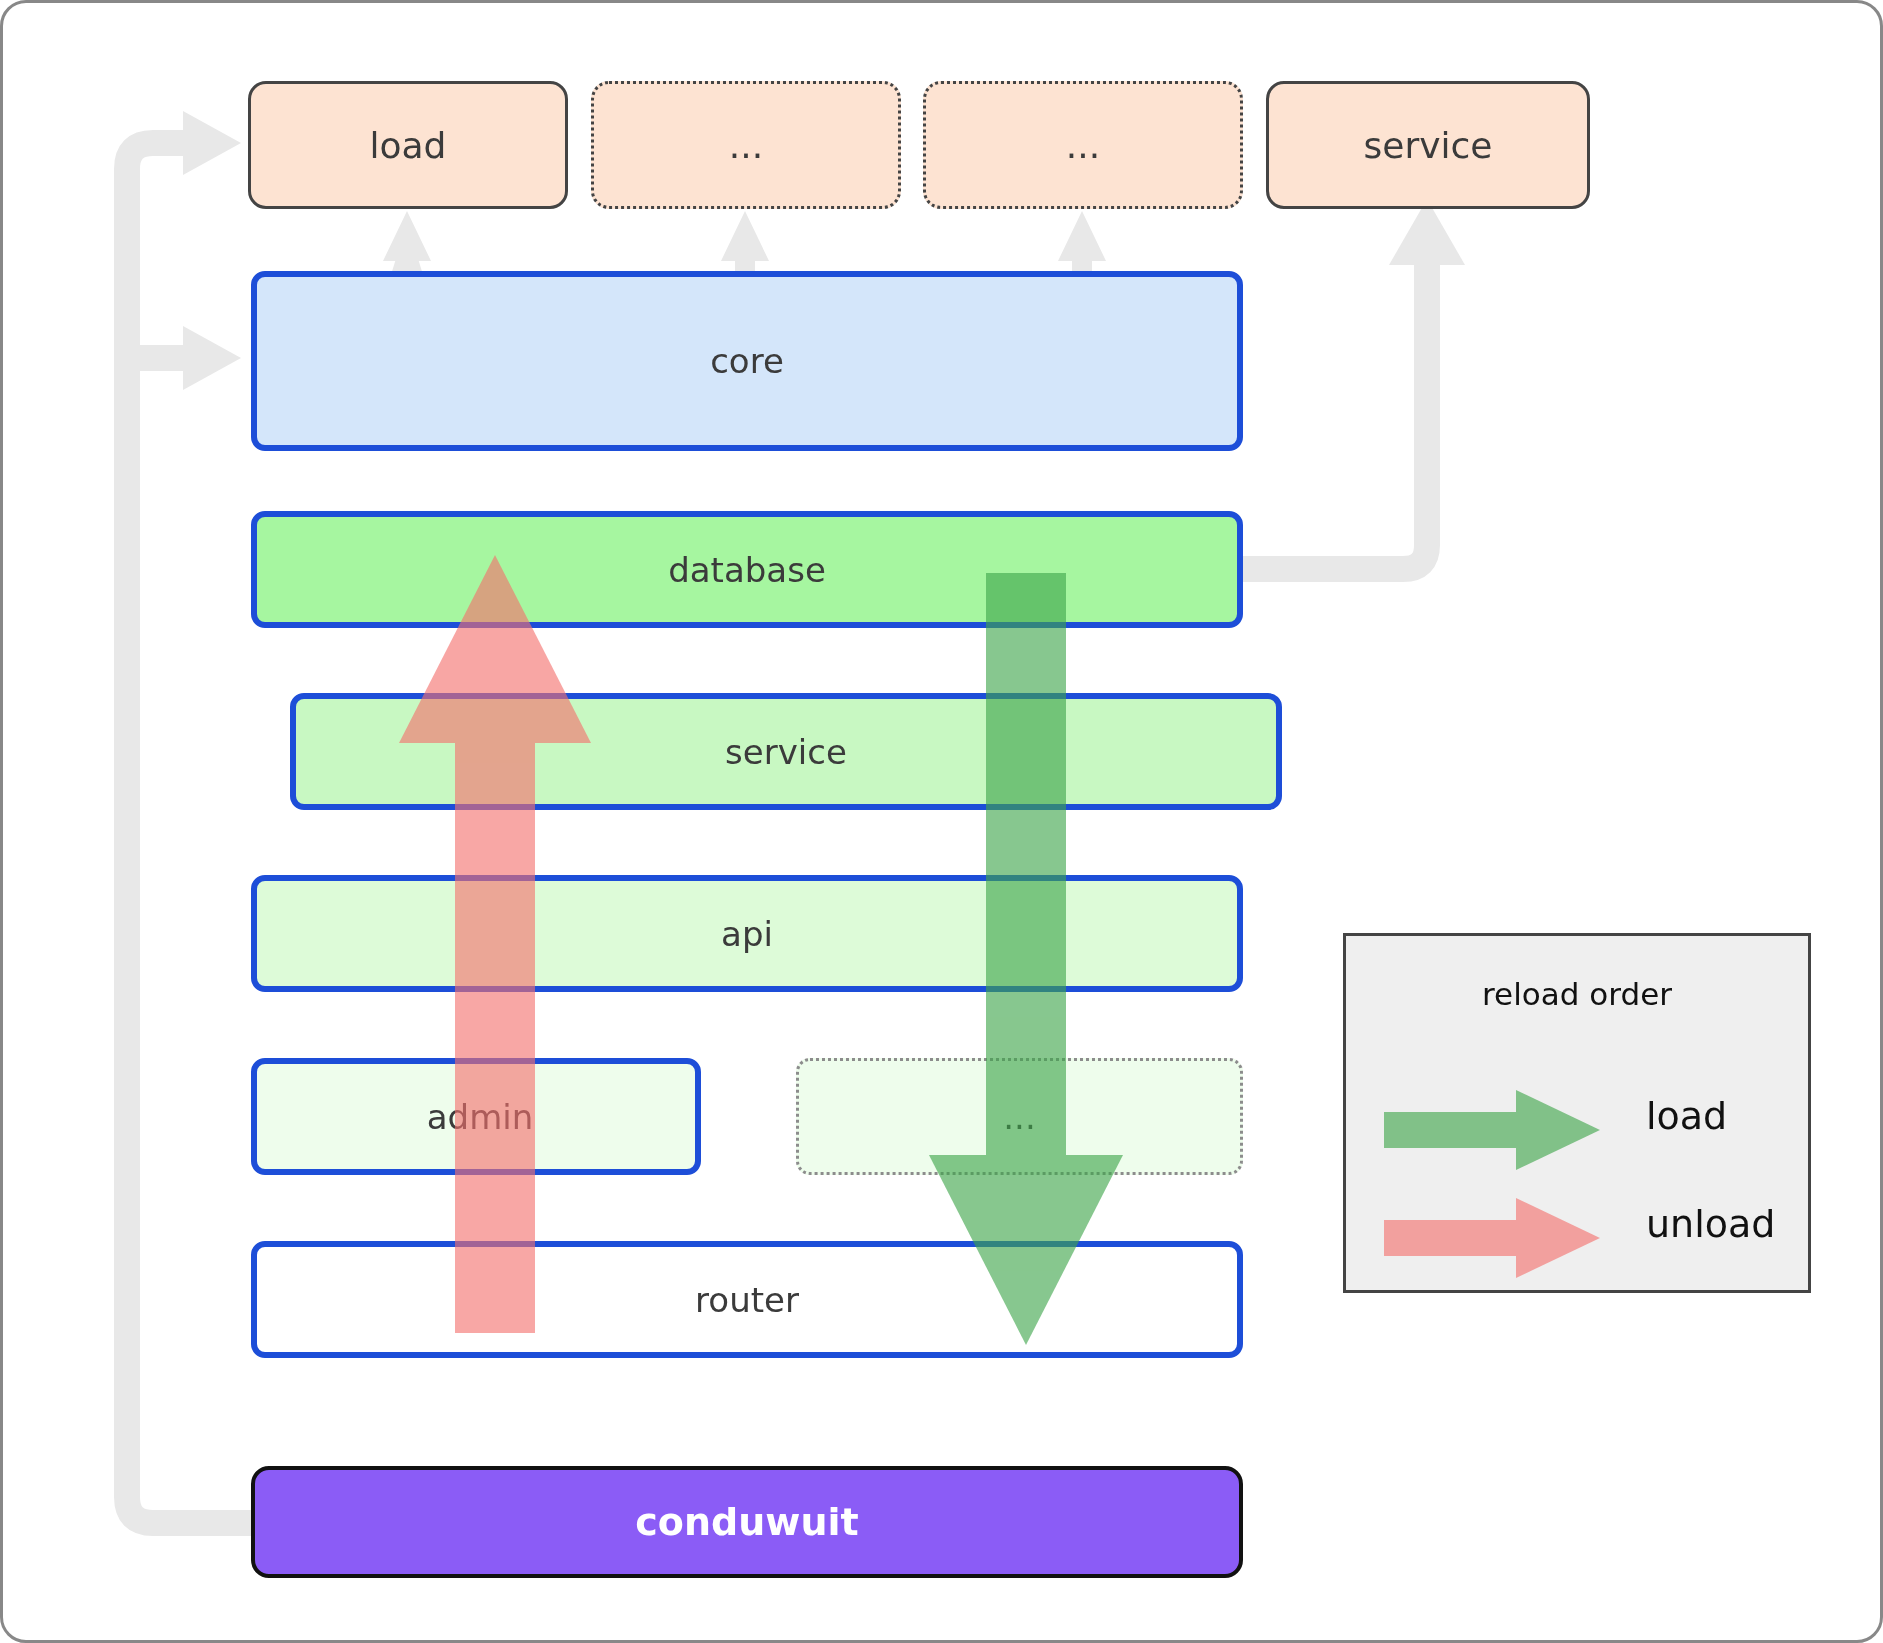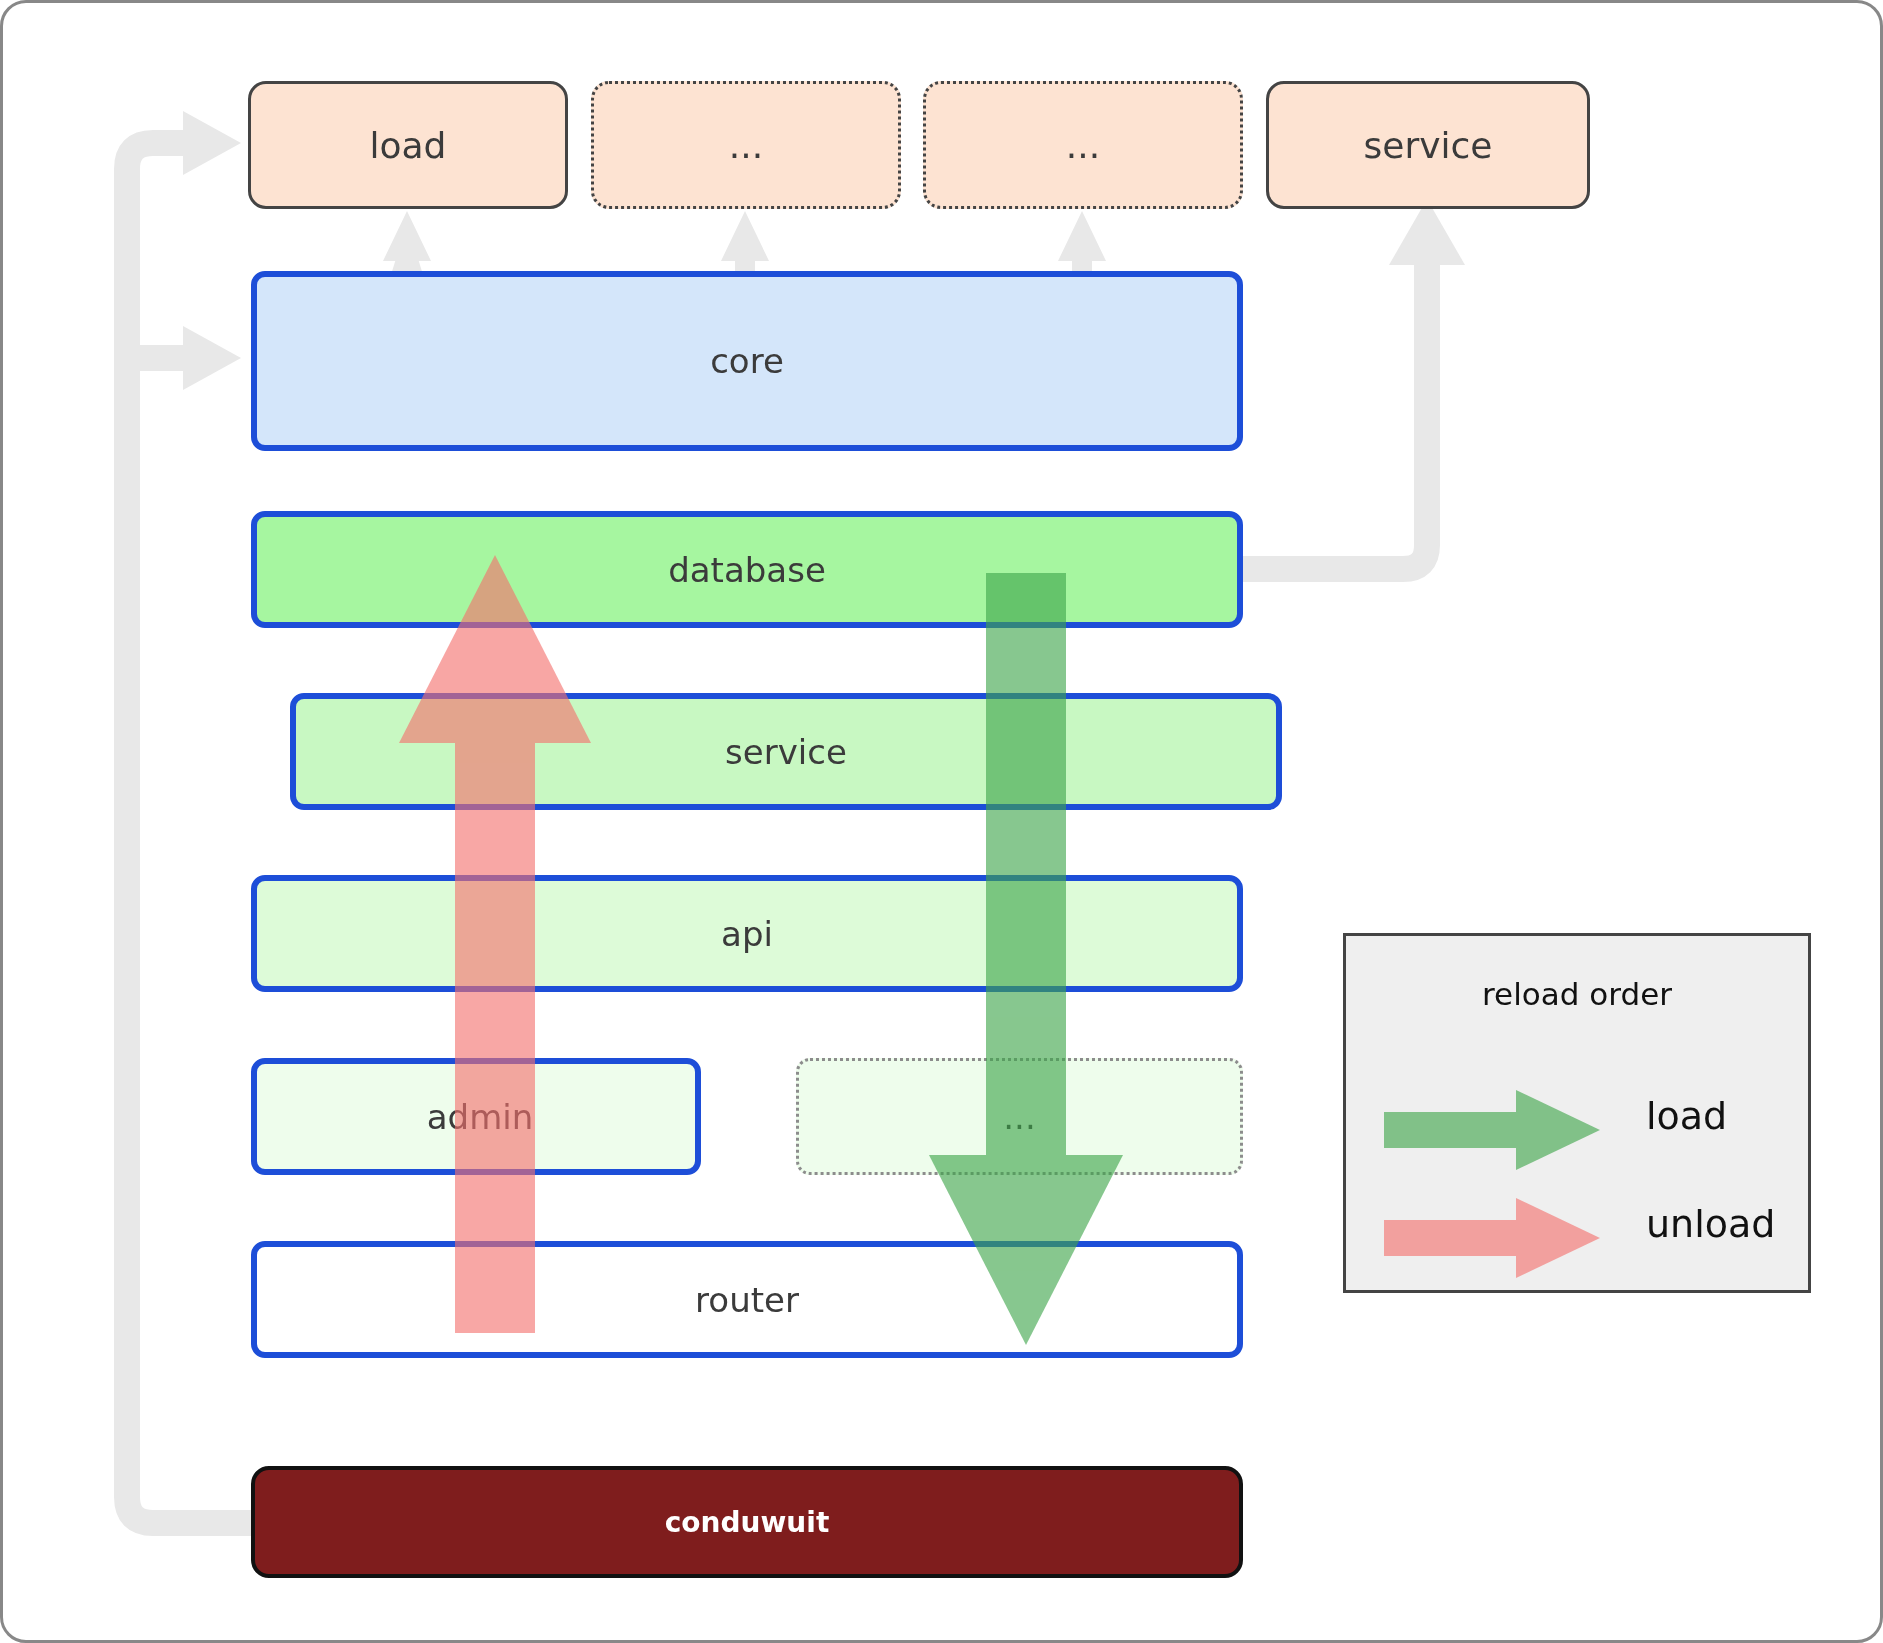--- a/index.html
+++ b/index.html
@@ -32,26 +32,26 @@
   .layer{border:6px solid #1d4ed8;background:#ffffff;}
   .layer.dotted{border:3px dotted #8c8c8c;}
   .core{background:#d4e6fa;}
   .database{background:#a6f6a0;}
   .service{background:#c8f8c2;}
   .api{background:#ddfbd8;}
   .admin{background:#eefdec;}
   .dots{background:#eefdec;}
   .router{background:#ffffff;}
   .root{
-    background:#7f1d1d;
+    background:#8b5cf6;
     border:4px solid #111111;
     border-radius:18px;
     color:#ffffff;
     font-weight:bold;
-    font-size:28px;
+    font-size:38px;
   }
   .lbl{position:relative;z-index:2;pointer-events:none;}
   
   #connectors{position:absolute;left:0;top:0;width:1883px;height:1643px;z-index:3;}
   
   #flowarrows{position:absolute;left:0;top:0;width:1883px;height:1643px;z-index:8;}
   
   #legend{
     position:absolute;
     left:1340px;top:930px;width:468px;height:360px;

